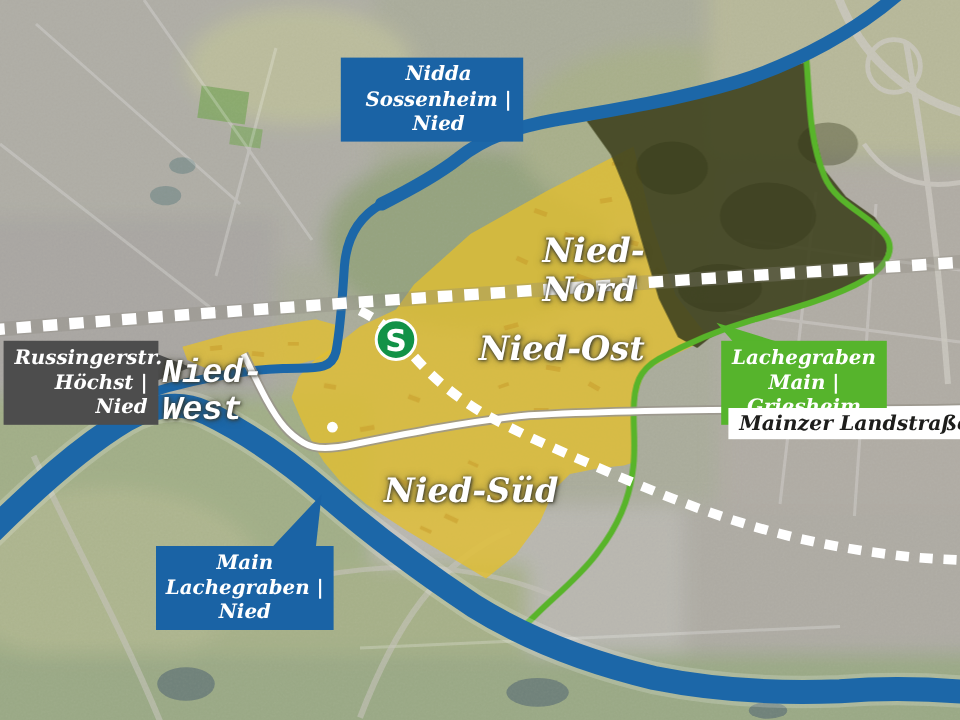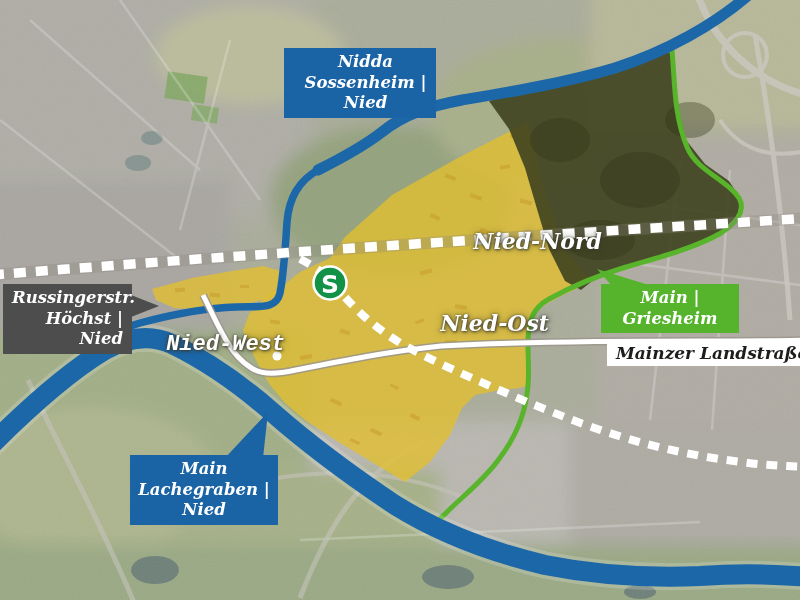--- a/index.html
+++ b/index.html
@@ -16,23 +16,22 @@
   }
   .callout.blue{background:#1a63a5;}
   .callout.gray{background:#4d4d4d;text-align:right;padding:4px 9px;}
   .callout.green{background:#56b42c;}
   .callout.white{
     background:#ffffff;color:#1d1d1b;white-space:nowrap;
     font-size:17px;padding:3px 9px;line-height:1.2;
   }
   .district{
     position:absolute;color:#fff;font-weight:bold;font-style:italic;
-    font-size:22px;text-align:right;width:150px;z-index:4;
+    font-size:28px;text-align:left;width:150px;z-index:4;
     text-shadow:1px 1px 3px rgba(58,58,44,.95), -1px 0 2px rgba(58,58,44,.55), 0 0 7px rgba(58,58,44,.6);
-    margin-top:36px;
   }
 </style>
 </head>
 <body>
 
 <div class="stage">
 
   <svg width="800" height="600" viewBox="0 0 800 600">
     <defs>
       <filter id="soft" x="-20%" y="-20%" width="140%" height="140%">
@@ -197,20 +196,21 @@
     <div>Nidda</div>
     <div>Sossenheim | Nied</div>
   </div>
 
   <div class="callout gray" style="left:3px;top:284px;width:129px;">
     <div>Russingerstr.</div>
     <div>Höchst | Nied</div>
   </div>
 
   <div class="callout green" style="left:601px;top:284px;width:138px;">
+    <div>Lachegraben</div>
     <div>Main | Griesheim</div>
   </div>
 
   <div class="callout white" style="left:607px;top:340px;">
     <span>Mainzer Landstraße</span>
   </div>
 
   <div class="callout blue" style="left:130px;top:455px;width:148px;">
     <div>Main</div>
     <div>Lachegraben | Nied</div>
@@ -218,14 +218,17 @@
 
   <div class="district" style="left:452px;top:192px;">
     <span>Nied-Nord</span>
   </div>
   <div class="district" style="left:399px;top:274px;width:150px;">
     <span>Nied-Ost</span>
   </div>
   <div class="district" style="left:135px;top:296px;font-family:Liberation Mono, monospace;">
     <span>Nied-West</span>
   </div>
+  <div class="district" style="left:320px;top:392px;">
+    <span>Nied-Süd</span>
+  </div>
 
 </div>
 
 </body></html>

